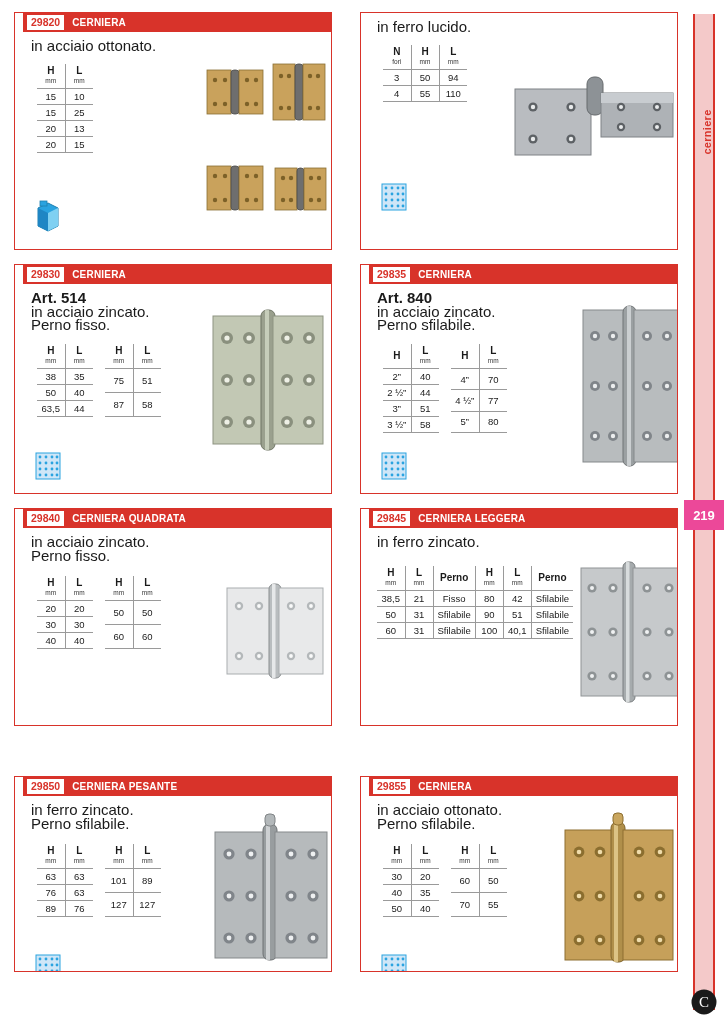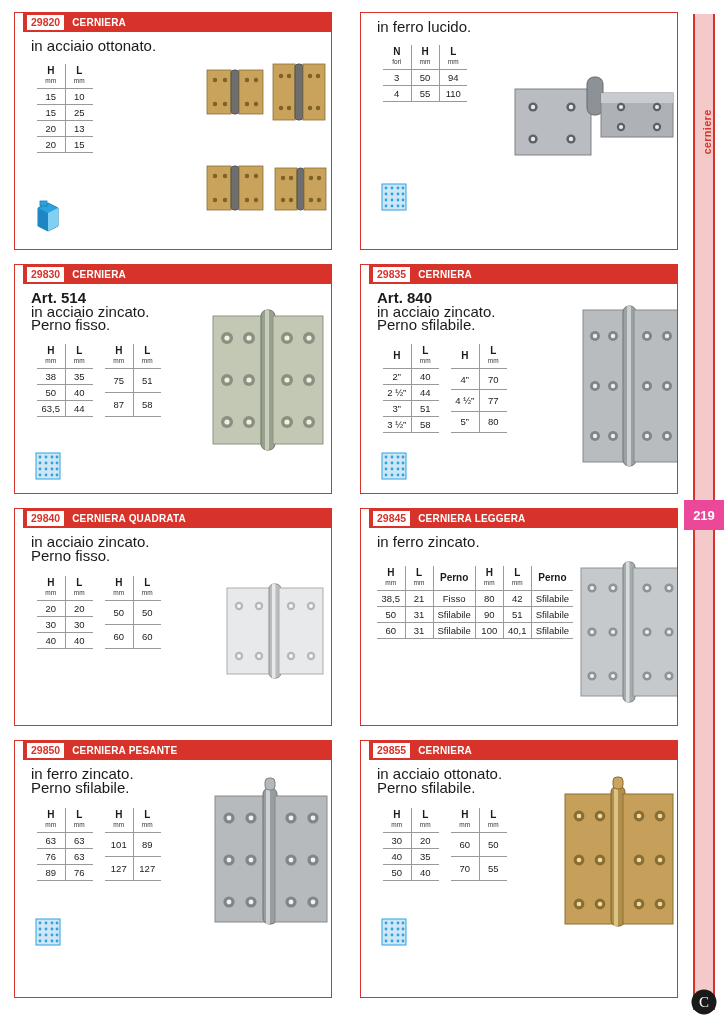--- a/index.html
+++ b/index.html
@@ -74,21 +74,21 @@
   .card {
     border:1.5px solid #d8332a;
     background:#fff;
     position:relative;
     overflow:hidden;
     padding-left:8px;
   }
   .card.h1 { height:238px; }
   .card.h2 { height:230px; }
   .card.h3 { height:218px; }
-  .card.h4 { height:258px; }
+  .card.h4 { height:196px;margin-top:36px; }
 
   .card-head {
     height:19px;
     background:#d8332a;
     display:flex;
     align-items:center;
     padding-left:4px;
   }
   .code-box {
     background:#fff;

